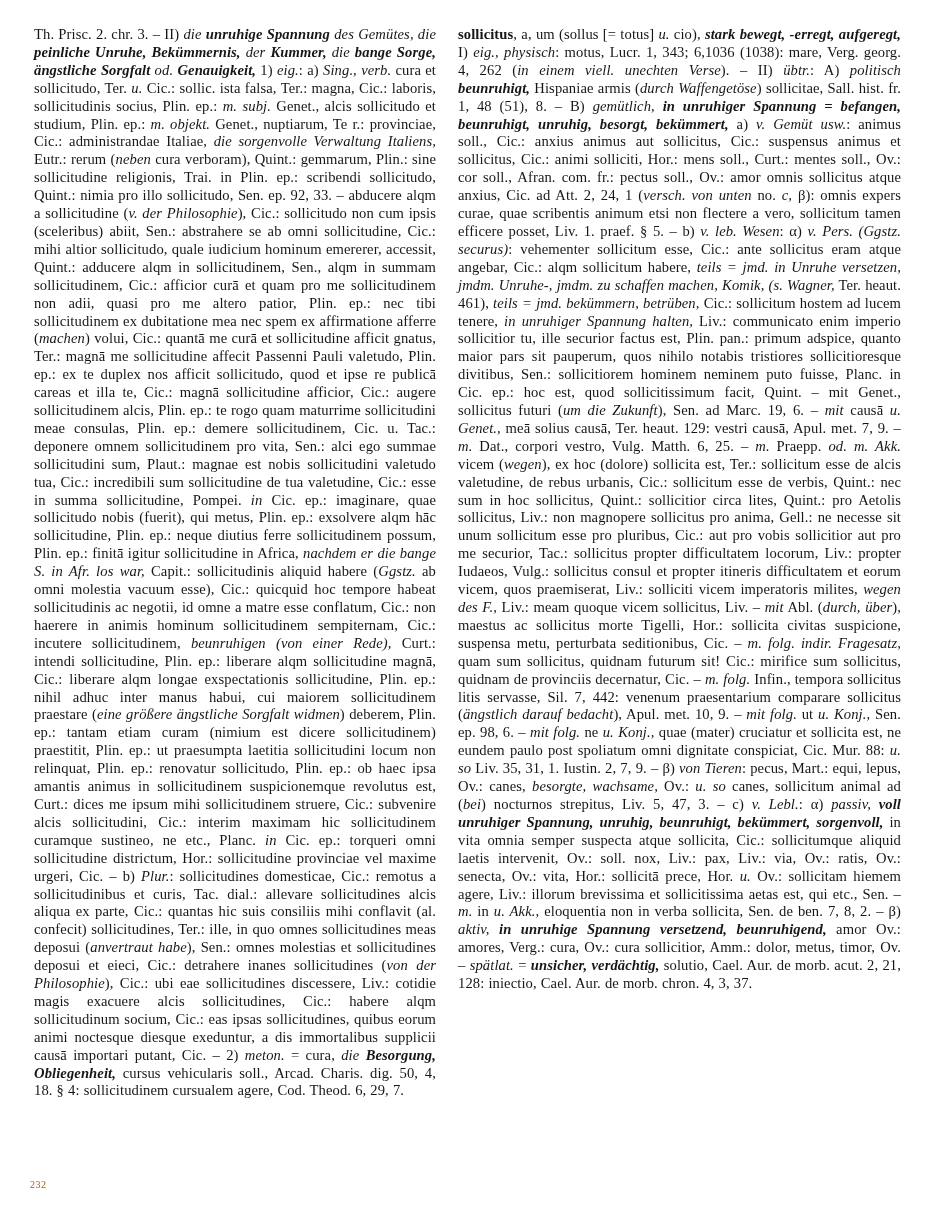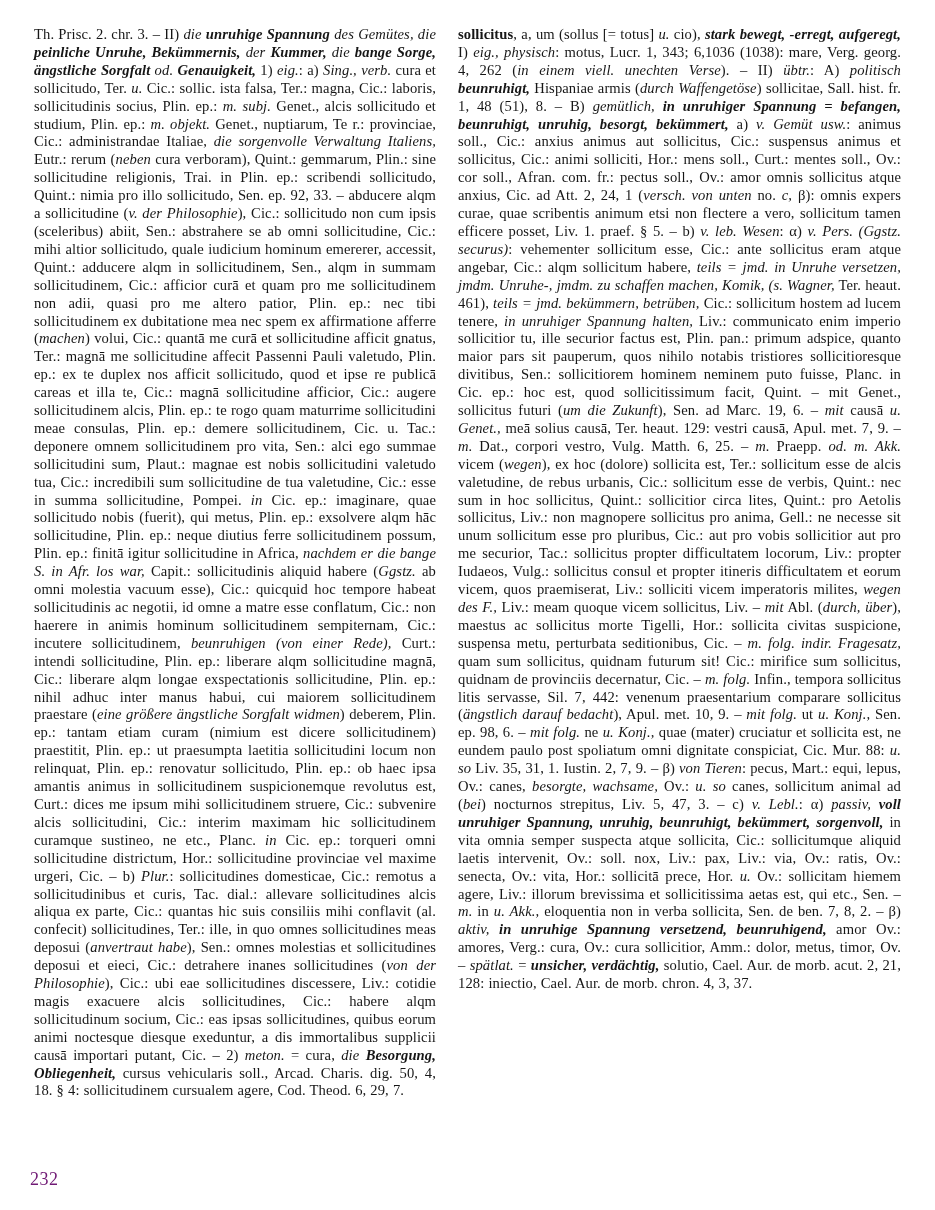--- a/index.html
+++ b/index.html
@@ -31,23 +31,23 @@
     font-size: 14.6px;
     line-height: 17.9px;
     letter-spacing: 0.1px;
     word-spacing: 0.3px;
   }
   .entry b { font-weight: bold; }
   .entry i { font-style: italic; }
   .pagenum {
     position: absolute;
     left: 30px; bottom: 20px;
-    font-size: 18px;
+    font-size: 10px;
     letter-spacing: 0.5px;
-    color: #701a75;
+    color: #a16207;
   }
 </style>
 </head>
 <body>
 
 <div class="page">
   <div class="columns">
     <div class="col col-left">
       <p class="entry">Th. Prisc. 2. chr. 3. – II) <i>die</i> <b><i>unruhige Spannung</i></b> <i>des Gemütes, die</i> <b><i>peinliche Unruhe, Bekümmernis,</i></b> <i>der</i> <b><i>Kummer,</i></b> <i>die</i> <b><i>bange Sorge, ängstliche Sorgfalt</i></b> <i>od.</i> <b><i>Genauigkeit,</i></b> 1) <i>eig.</i>: a) <i>Sing., verb.</i> cura et sollicitudo, Ter. <i>u.</i> Cic.: sollic. ista falsa, Ter.: magna, Cic.: laboris, sollicitudinis socius, Plin. ep.: <i>m. subj.</i> Genet., alcis sollicitudo et studium, Plin. ep.: <i>m. objekt.</i> Genet., nuptiarum, Te r.: provinciae, Cic.: administrandae Italiae, <i>die sorgenvolle Verwaltung Italiens,</i> Eutr.: rerum (<i>neben</i> cura verboram), Quint.: gemmarum, Plin.: sine sollicitudine religionis, Trai. in Plin. ep.: scribendi sollicitudo, Quint.: nimia pro illo sollicitudo, Sen. ep. 92, 33. – abducere alqm a sollicitudine (<i>v. der Philosophie</i>), Cic.: sollicitudo non cum ipsis (sceleribus) abiit, Sen.: abstrahere se ab omni sollicitudine, Cic.: mihi altior sollicitudo, quale iudicium hominum emererer, accessit, Quint.: adducere alqm in sollicitudinem, Sen., alqm in summam sollicitudinem, Cic.: afficior curā et quam pro me sollicitudinem non adii, quasi pro me altero patior, Plin. ep.: nec tibi sollicitudinem ex dubitatione mea nec spem ex affirmatione afferre (<i>machen</i>) volui, Cic.: quantā me curā et sollicitudine afficit gnatus, Ter.: magnā me sollicitudine affecit Passenni Pauli valetudo, Plin. ep.: ex te duplex nos afficit sollicitudo, quod et ipse re publicā careas et illa te, Cic.: magnā sollicitudine afficior, Cic.: augere sollicitudinem alcis, Plin. ep.: te rogo quam maturrime sollicitudini meae consulas, Plin. ep.: demere sollicitudinem, Cic. u. Tac.: deponere omnem sollicitudinem pro vita, Sen.: alci ego summae sollicitudini sum, Plaut.: magnae est nobis sollicitudini valetudo tua, Cic.: incredibili sum sollicitudine de tua valetudine, Cic.: esse in summa sollicitudine, Pompei. <i>in</i> Cic. ep.: imaginare, quae sollicitudo nobis (fuerit), qui metus, Plin. ep.: exsolvere alqm hāc sollicitudine, Plin. ep.: neque diutius ferre sollicitudinem possum, Plin. ep.: finitā igitur sollicitudine in Africa, <i>nachdem er die bange S. in Afr. los war,</i> Capit.: sollicitudinis aliquid habere (<i>Ggstz.</i> ab omni molestia vacuum esse), Cic.: quicquid hoc tempore habeat sollicitudinis ac negotii, id omne a matre esse conflatum, Cic.: non haerere in animis hominum sollicitudinem sempiternam, Cic.: incutere sollicitudinem, <i>beunruhigen (von einer Rede),</i> Curt.: intendi sollicitudine, Plin. ep.: liberare alqm sollicitudine magnā, Cic.: liberare alqm longae exspectationis sollicitudine, Plin. ep.: nihil adhuc inter manus habui, cui maiorem sollicitudinem praestare (<i>eine größere ängstliche Sorgfalt widmen</i>) deberem, Plin. ep.: tantam etiam curam (nimium est dicere sollicitudinem) praestitit, Plin. ep.: ut praesumpta laetitia sollicitudini locum non relinquat, Plin. ep.: renovatur sollicitudo, Plin. ep.: ob haec ipsa amantis animus in sollicitudinem suspicionemque revolutus est, Curt.: dices me ipsum mihi sollicitudinem struere, Cic.: subvenire alcis sollicitudini, Cic.: interim maximam hic sollicitudinem curamque sustineo, ne etc., Planc. <i>in</i> Cic. ep.: torqueri omni sollicitudine districtum, Hor.: sollicitudine provinciae vel maxime urgeri, Cic. – b) <i>Plur.</i>: sollicitudines domesticae, Cic.: remotus a sollicitudinibus et curis, Tac. dial.: allevare sollicitudines alcis aliqua ex parte, Cic.: quantas hic suis consiliis mihi conflavit (al. confecit) sollicitudines, Ter.: ille, in quo omnes sollicitudines meas deposui (<i>anvertraut habe</i>), Sen.: omnes molestias et sollicitudines deposui et eieci, Cic.: detrahere inanes sollicitudines (<i>von der Philosophie</i>), Cic.: ubi eae sollicitudines discessere, Liv.: cotidie magis exacuere alcis sollicitudines, Cic.: habere alqm sollicitudinum socium, Cic.: eas ipsas sollicitudines, quibus eorum animi noctesque diesque exeduntur, a dis immortalibus supplicii causā importari putant, Cic. – 2) <i>meton.</i> = cura, <i>die</i> <b><i>Besorgung, Obliegenheit,</i></b> cursus vehicularis soll., Arcad. Charis. dig. 50, 4, 18. § 4: sollicitudinem cursualem agere, Cod. Theod. 6, 29, 7.</p>
     </div>

